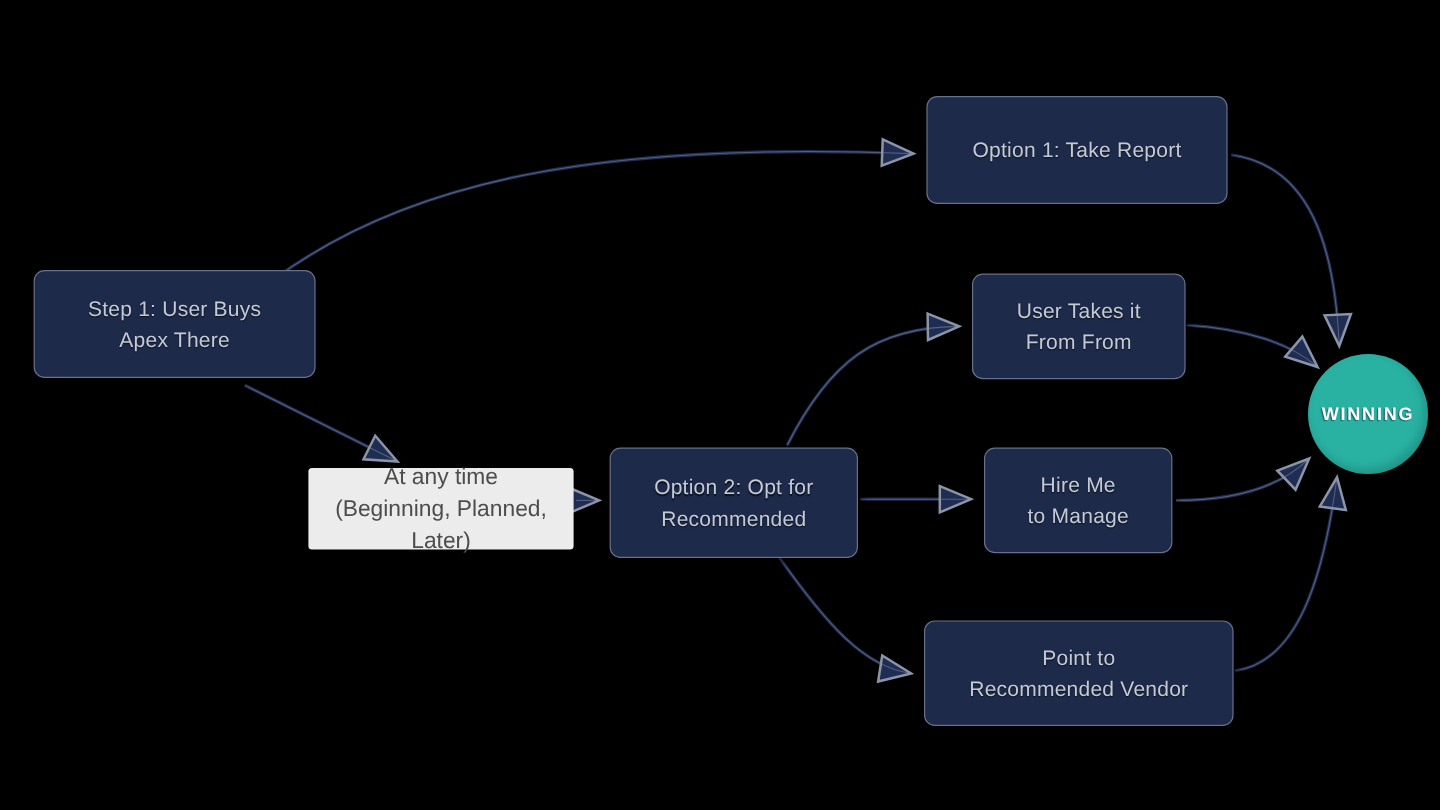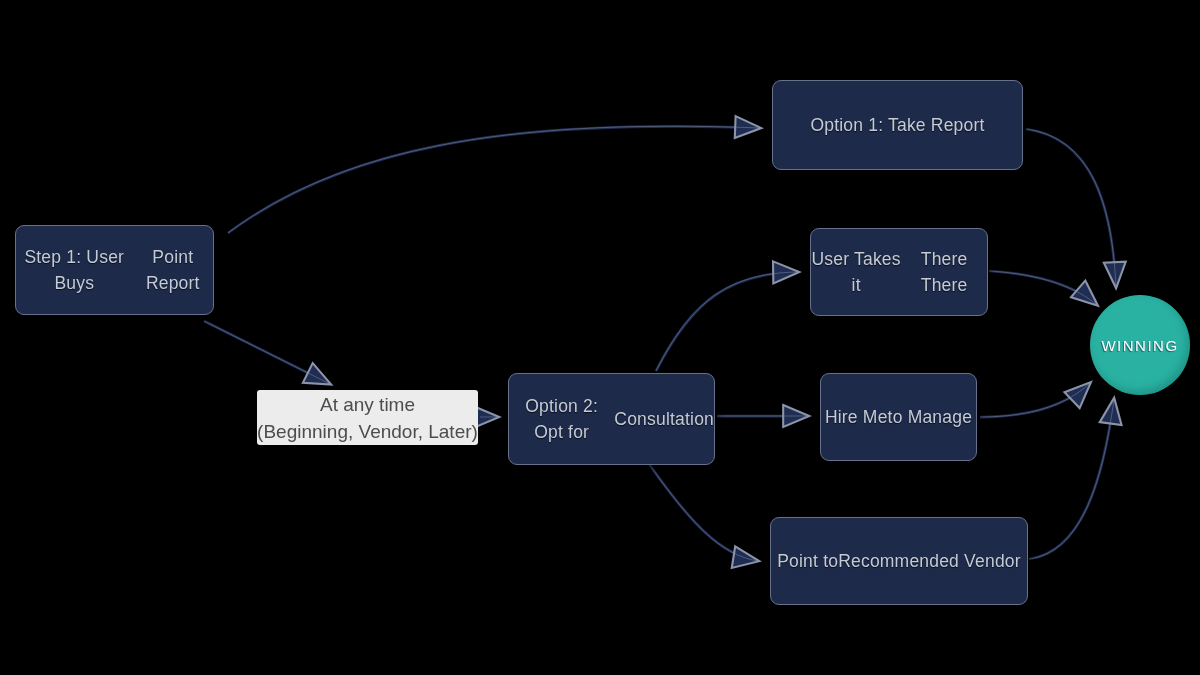--- a/index.html
+++ b/index.html
@@ -32,21 +32,21 @@
     opacity: 0.5;
   }
   .node {
     position: absolute;
     box-sizing: border-box;
     background: var(--node-fill, #1e2a4a);
     border: 1.5px solid var(--node-border, #66718c);
     border-radius: 9px;
     color: var(--node-text, #c5cbd6);
     display: flex;
-    flex-direction: row;
+    flex-direction: column;
     align-items: center;
     justify-content: center;
     text-align: center;
     font-size: 17.5px;
     line-height: 26px;
     letter-spacing: 0.2px;
     box-shadow: 3px 4px 7px rgba(0,0,0,0.6);
     text-shadow: 0 1px 1px rgba(0,0,0,0.7);
   }
   .note {
@@ -66,21 +66,21 @@
   .terminal {
     position: absolute;
     box-sizing: border-box;
     background: var(--winning-fill, #29b2a2);
     border-radius: 50%;
     display: flex;
     align-items: center;
     justify-content: center;
     color: var(--winning-text, #fff);
     font-size: 15px;
-    font-weight: normal;
+    font-weight: bold;
     letter-spacing: 1.5px;
     text-shadow: -1px 1px 1px rgba(20,35,70,0.55);
     box-shadow: inset -3px -4px 8px rgba(0,60,60,0.25);
   }
 </style>
 </head>
 <body>
 
 <div id="canvas">
 
@@ -135,51 +135,51 @@
       <path class="edge" d="M 980 417 C 1032 417, 1068 404, 1090 383" marker-end="url(#arrowhead)"></path>
       <path class="edge-hl" d="M 980 417 C 1032 417, 1068 404, 1090 383"></path>
     </g>
 
     <g>
       <path class="edge" d="M 1029 559 C 1082 552, 1103 480, 1114 399" marker-end="url(#arrowhead)"></path>
       <path class="edge-hl" d="M 1029 559 C 1082 552, 1103 480, 1114 399"></path>
     </g>
   </svg>
 
-  <div class="node" style="left:15px; top:225px; width:199px; height:90px;justify-content:space-between;">
+  <div class="node" style="left:28px; top:225px; width:235px; height:90px;">
     <span>Step 1: User Buys</span>
-    <span>Point Report</span>
+    <span>Apex There</span>
   </div>
 
   <div class="node" style="left:772px; top:80px; width:251px; height:90px;">
     <span>Option 1: Take Report</span>
   </div>
 
   <div class="node" style="left:810px; top:228px; width:178px; height:88px;">
     <span>User Takes it</span>
-    <span>There There</span>
+    <span>From From</span>
   </div>
 
   <div class="node" style="left:508px; top:373px; width:207px; height:92px;">
     <span>Option 2: Opt for</span>
-    <span>Consultation</span>
+    <span>Recommended</span>
   </div>
 
   <div class="node" style="left:770px; top:517px; width:258px; height:88px;">
     <span>Point to</span>
     <span>Recommended Vendor</span>
   </div>
 
   <div class="node" style="left:820px; top:373px; width:157px; height:88px;">
     <span>Hire Me</span>
     <span>to Manage</span>
   </div>
 
-  <div class="note" style="left:257px; top:390px; width:221px; height:55px;">
+  <div class="note" style="left:257px; top:390px; width:221px; height:68px;">
     <span>At any time</span>
-    <span>(Beginning, Vendor, Later)</span>
+    <span>(Beginning, Planned, Later)</span>
   </div>
 
   <div class="terminal" style="left:1090px; top:295px; width:100px; height:100px;">
     <span>WINNING</span>
   </div>
 
 </div>
 
 </body></html>

